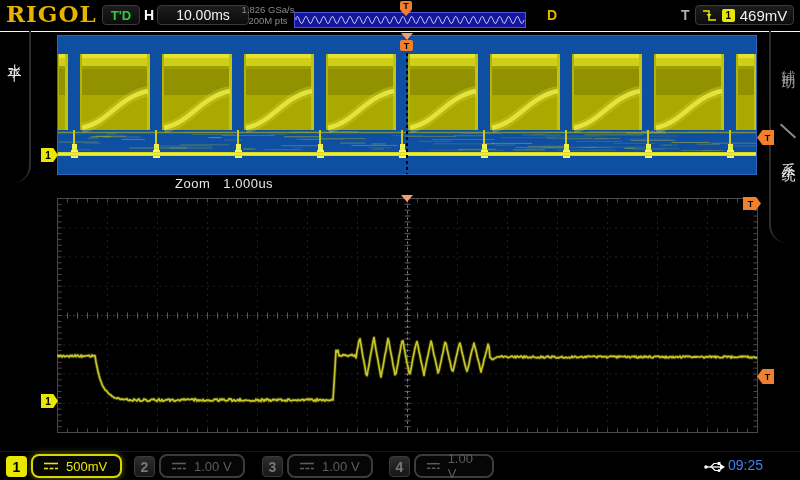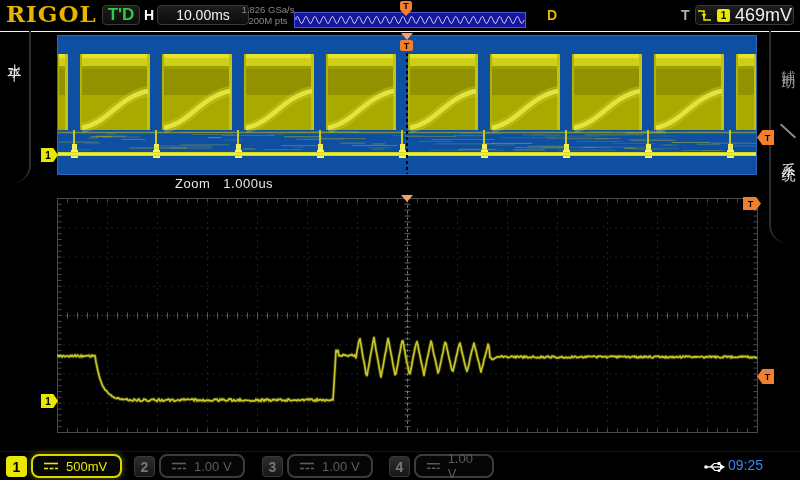--- a/index.html
+++ b/index.html
@@ -43,21 +43,21 @@
 </style>
 </head>
 <body>
 
 <div id="screen">
 
   <div id="header">
     <span class="abs logo" style="left:6px;top:0px;">RIGOL</span>
 
     <div class="hfield" style="left:102px;width:38px;">
-      <span style="font-size:17px;font-weight:bold;color:#2ecc40;">T'D</span>
+      <span style="font-size:13px;font-weight:bold;color:#2ecc40;">T'D</span>
     </div>
 
     <span class="hlabel" style="left:144px;color:#ffffff;">H</span>
     <div class="hfield" style="left:157px;width:92px;">
       <span style="font-size:14px;color:#f2f2f2;">10.00ms</span>
     </div>
 
     <div class="rate">
       <div>1.826 GSa/s</div>
       <div>200M pts</div>
@@ -75,21 +75,21 @@
 
     <span class="hlabel" style="left:547px;color:#e8b400;">D</span>
 
     <span class="hlabel" style="left:681px;color:#b0b0b0;">T</span>
     <div class="hfield" style="left:695px;width:99px;gap:5px;">
       <svg width="15" height="13" viewBox="0 0 15 13" style="color:#e8e800;">
         <path d="M1,2 H7 V11 H14" fill="none" stroke="currentColor" stroke-width="1.5"></path>
         <polygon points="4.7,5 9.3,5 7,9" fill="currentColor"></polygon>
       </svg>
       <span style="background:#e8e800;color:#000;width:13px;height:13px;border-radius:2px;font-size:10px;font-weight:bold;display:flex;align-items:center;justify-content:center;">1</span>
-      <span style="font-size:18px;color:#f0f0f0;">469mV</span>
+      <span style="font-size:15px;color:#f0f0f0;">469mV</span>
     </div>
   </div>
 
   <div id="ltab">
     <div class="vtext abs" style="left:6px;top:22px;color:#e9e9e9;">水平</div>
   </div>
   <div id="rtab">
     <div class="vtext abs" style="left:9px;top:28px;color:#9a9a9a;">辅助</div>
     <div class="abs" style="left:7px;top:99px;width:20px;height:2px;background:#8a8a8a;transform:rotate(42deg);"></div>
     <div class="vtext abs" style="left:9px;top:120px;color:#eeeeee;">系统</div>

